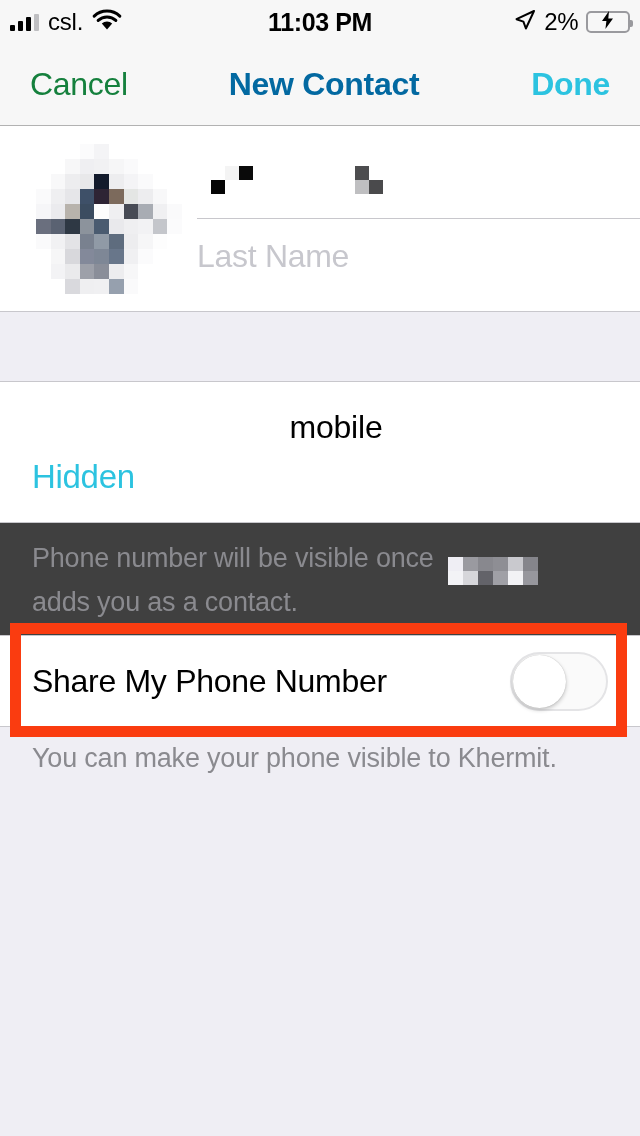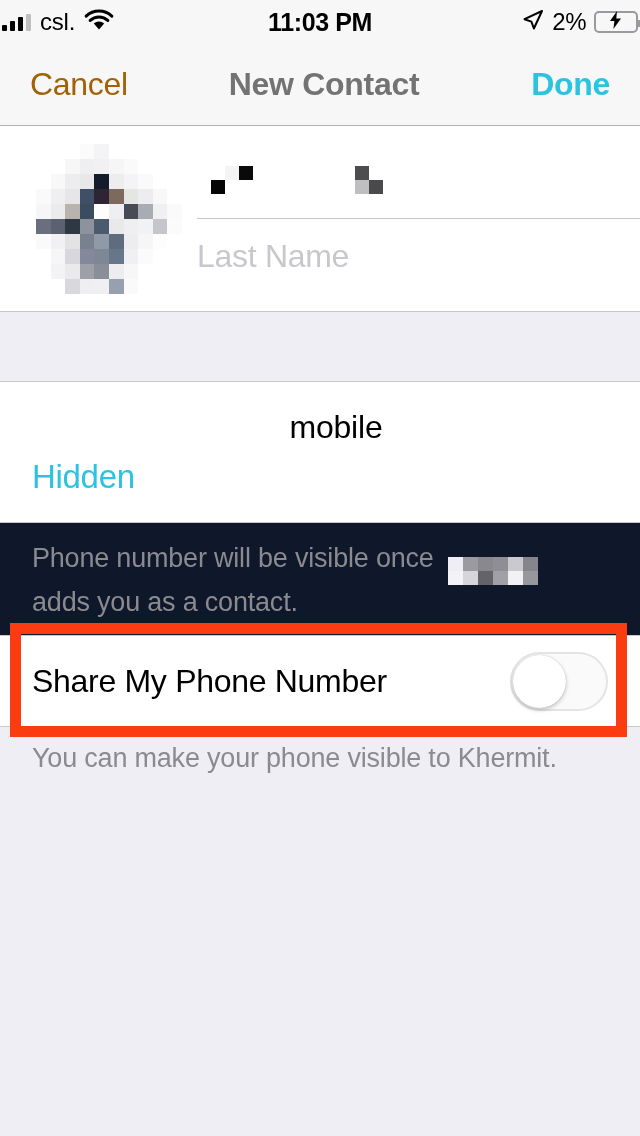--- a/index.html
+++ b/index.html
@@ -16,21 +16,21 @@
     position: relative;
   }
 
   
   .status-bar {
     height: 44px;
     background: #F7F7F7;
     display: flex;
     align-items: center;
     position: relative;
-    padding: 0 2px;
+    padding: 0 10px;
     box-sizing: border-box;
   }
   .status-left {
     display: flex;
     align-items: center;
     gap: 9px;
   }
   .signal-bars {
     display: flex;
     align-items: flex-end;
@@ -114,30 +114,30 @@
     display: flex;
     align-items: center;
     position: relative;
     border-bottom: 1px solid #B2B2B2;
     box-sizing: border-box;
   }
   .nav-cancel {
     position: absolute;
     left: 30px;
     font-size: 32px;
-    color: #a16207;
+    color: #15803d;
     letter-spacing: -0.3px;
   }
   .nav-title {
     position: absolute;
     left: 8px; right: 0;
     text-align: center;
     font-size: 32px;
     font-weight: bold;
-    color: #737373;
+    color: #0369a1;
     letter-spacing: -0.3px;
   }
   .nav-done {
     position: absolute;
     right: 30px;
     font-size: 32px;
     font-weight: bold;
     color: #2CC3E0;
     letter-spacing: -0.3px;
     margin-left: 20px;
@@ -224,21 +224,21 @@
     margin-top: 6px;
   }
 
   
   .footer-note {
     padding: 18px 32px 16px 32px;
     font-size: 27px;
     color: #8A8A8F;
     line-height: 1.28;
     letter-spacing: -0.2px;
-    background: #0f172a;
+    background: #404040;
   }
   .redacted-inline {
     display: inline-grid;
     grid-template-columns: repeat(6, 15px);
     grid-template-rows: repeat(2, 14px);
     vertical-align: -4px;
     margin-left: 14px;
   }
   .redacted-inline span { display:block; }
 

